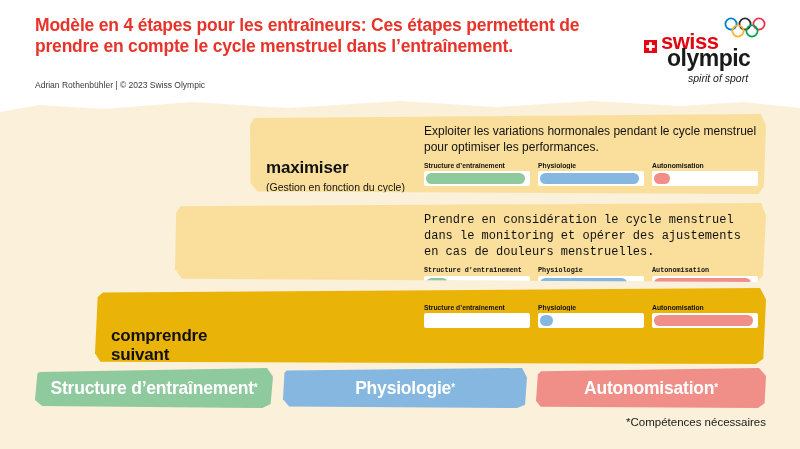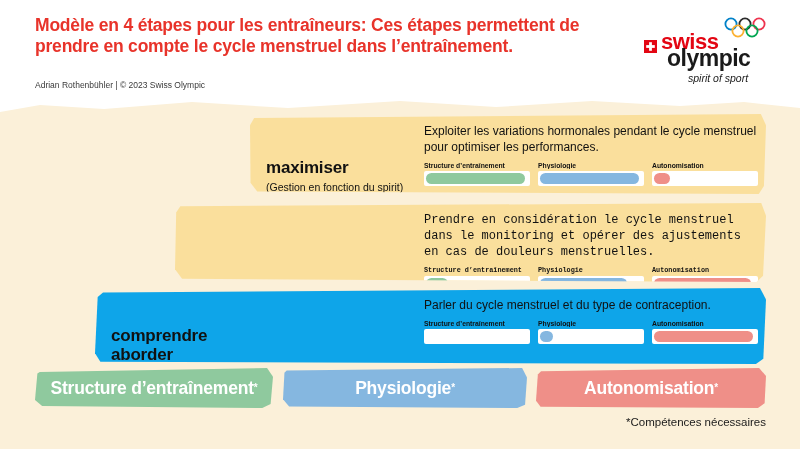--- a/index.html
+++ b/index.html
@@ -102,21 +102,21 @@
   </div>
 
   <div class="cream" style="background-color: rgb(251, 240, 217);"></div>
 
   <div class="band band1" style="background-color: rgb(250, 223, 156);">
     <div class="band-left">
       <div class="step-title">
         <span>maximiser</span>
         <span></span>
       </div>
-      <div class="step-sub">(Gestion en fonction du spirit)</div>
+      <div class="step-sub">(Gestion en fonction du cycle)</div>
     </div>
     <div class="band-right">
       <div class="desc">Exploiter les variations hormonales pendant le cycle menstruel pour optimiser les performances.</div>
       <div class="bars">
         <div class="bar-group">
           <div class="bar-label">Structure d’entraînement</div>
           <div class="track">
               <div class="fill" style="width: 97%; background-color: rgb(143, 201, 158);"></div>
             </div>
         </div>
@@ -155,30 +155,29 @@
         <div class="bar-group">
           <div class="bar-label">Autonomisation</div>
           <div class="track">
               <div class="fill" style="width: 95%; background-color: rgb(239, 143, 136);"></div>
             </div>
         </div>
       </div>
     </div>
   </div>
 
-  <div class="band band3" style="background-color: #0ea5e9;">
+  <div class="band band3" style="background-color: #eab308;">
     <div class="band-left">
       <div class="step-title">
         <span>comprendre</span>
-        <span>aborder</span>
+        <span>suivant</span>
       </div>
       <div class="step-sub"></div>
     </div>
     <div class="band-right">
-      <div class="desc">Parler du cycle menstruel et du type de contraception.</div>
       <div class="bars">
         <div class="bar-group">
           <div class="bar-label">Structure d’entraînement</div>
           <div class="track">
               <div class="fill" style="width: 0%; background-color: rgb(143, 201, 158);"></div>
             </div>
         </div>
         <div class="bar-group">
           <div class="bar-label">Physiologie</div>
           <div class="track">

